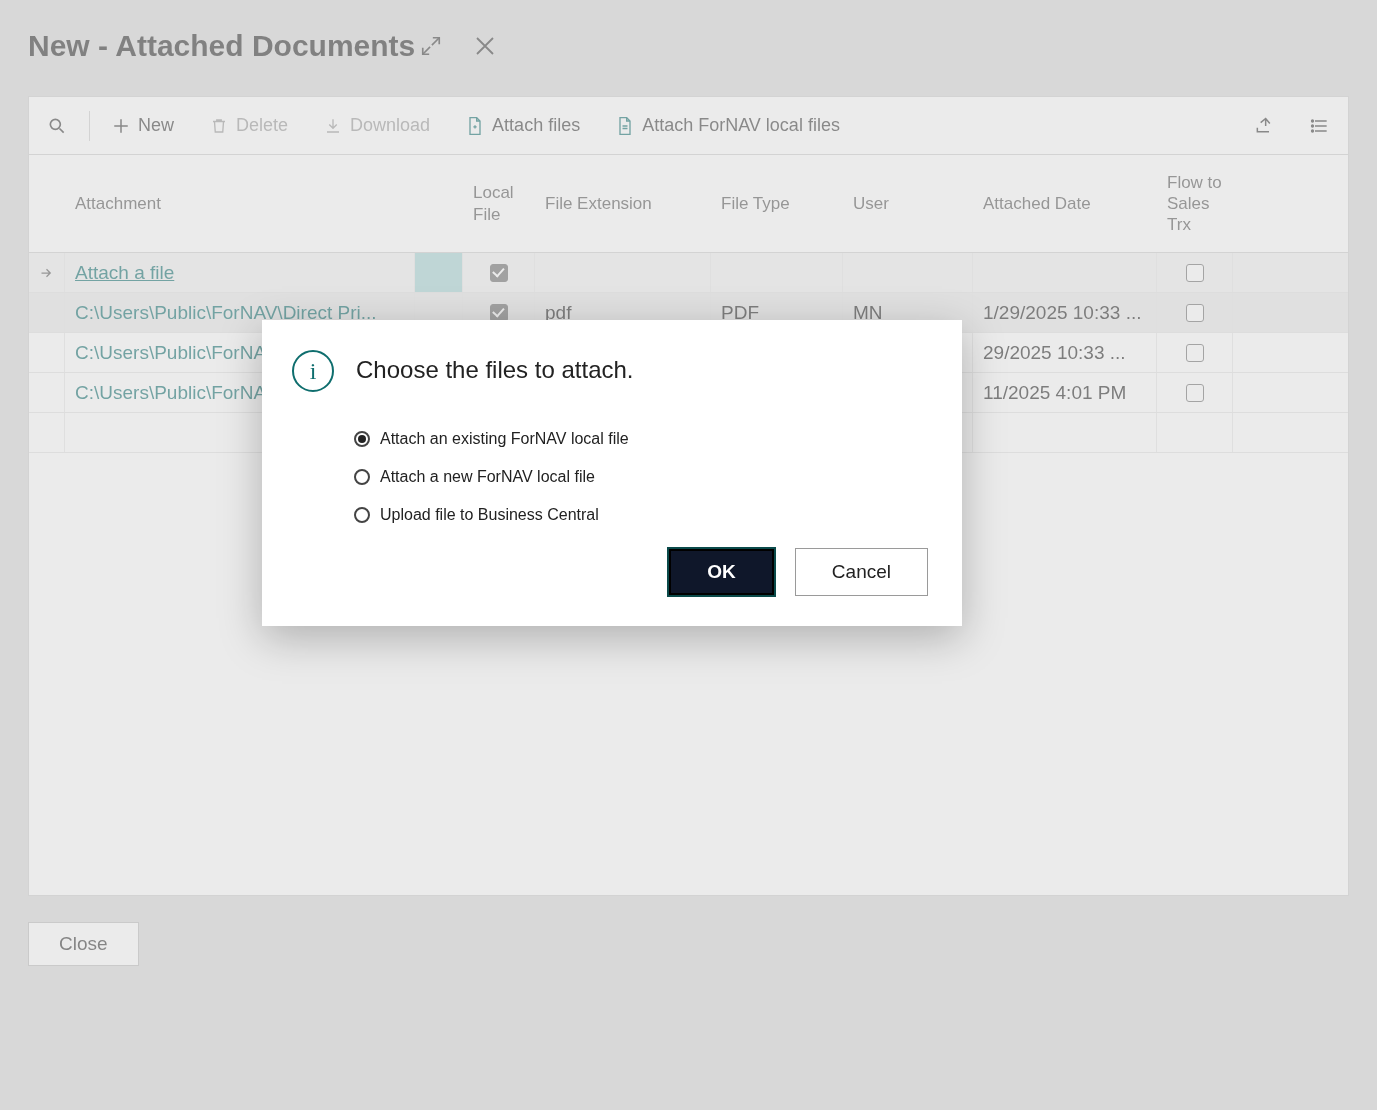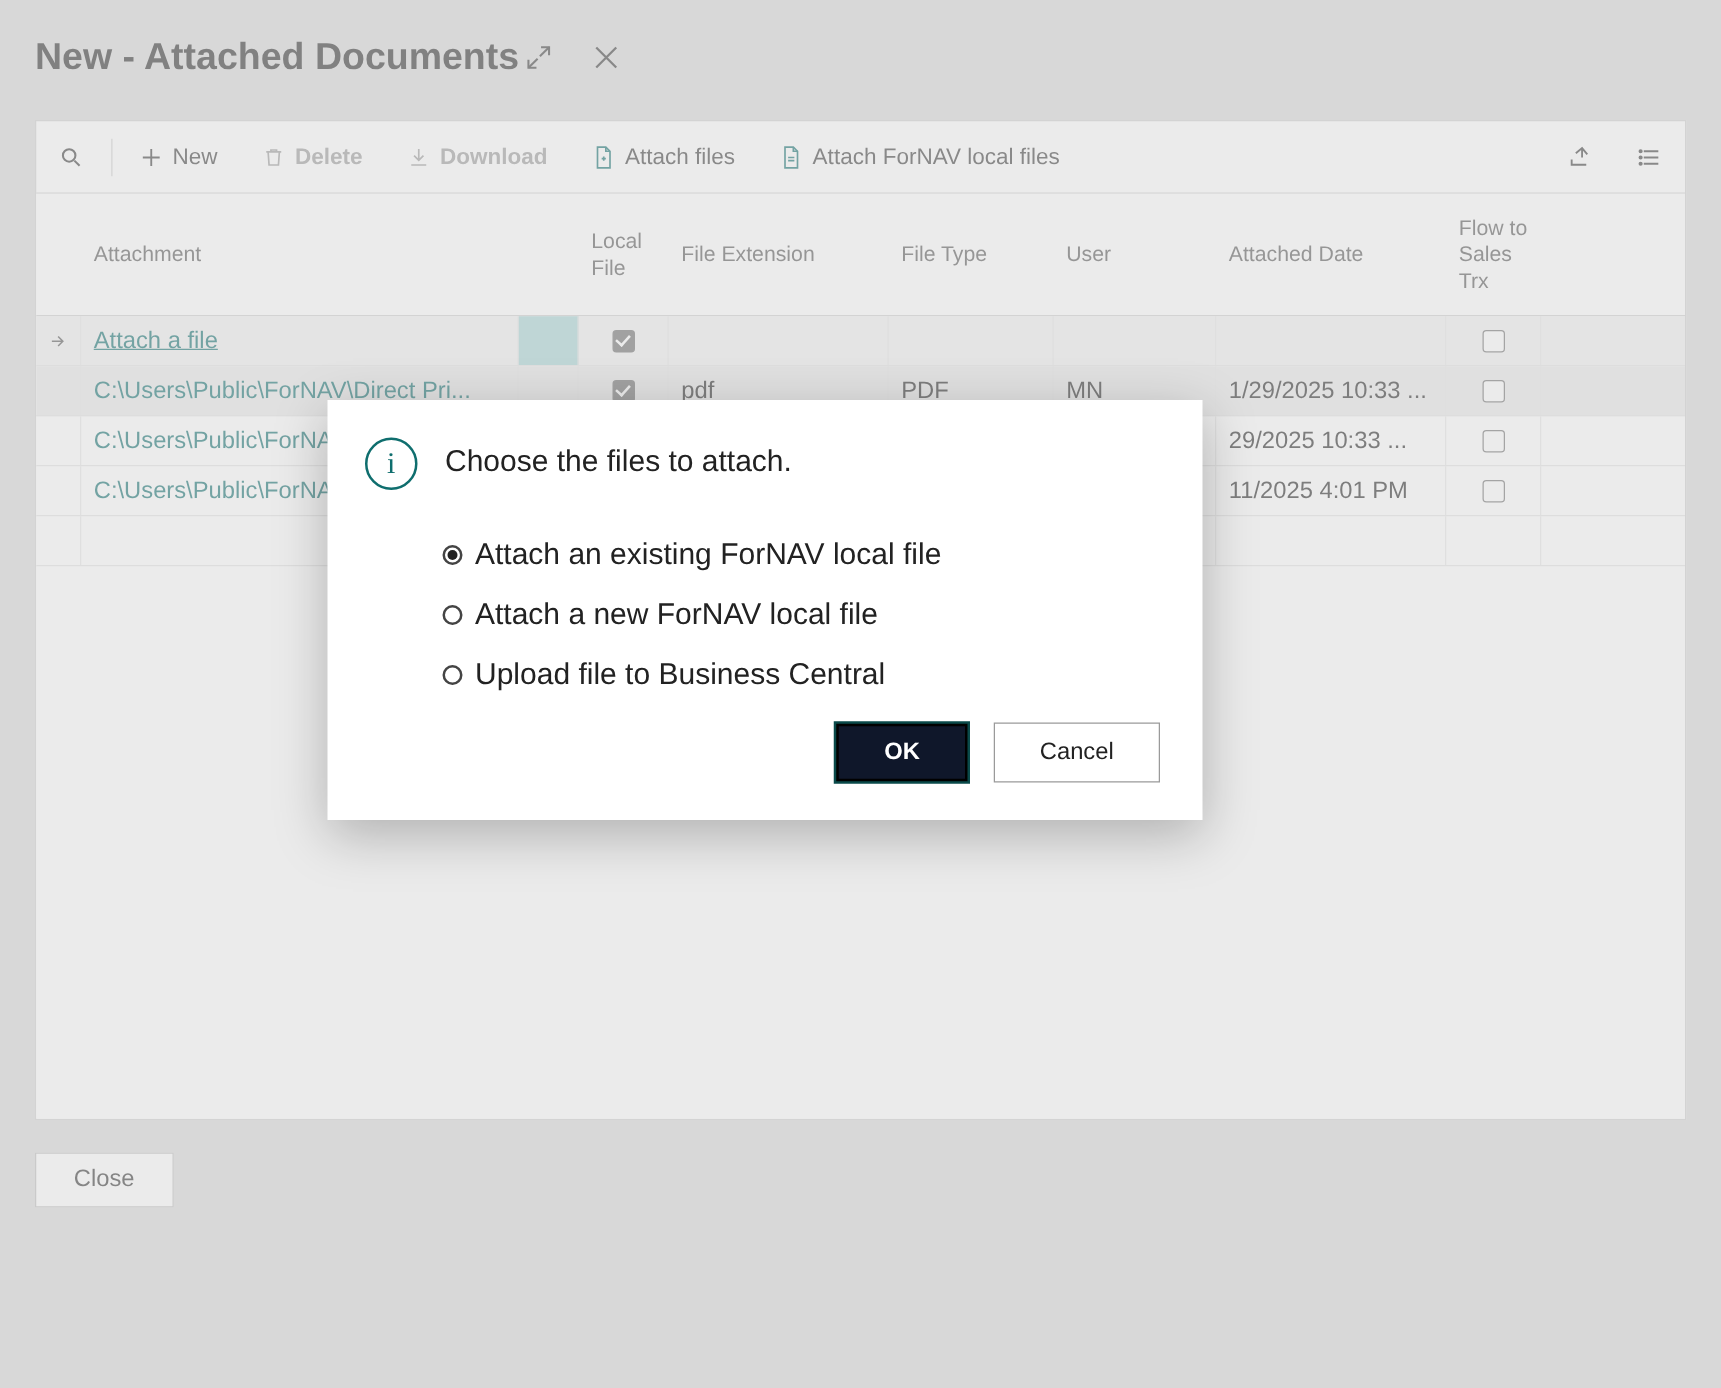--- a/index.html
+++ b/index.html
@@ -7,21 +7,21 @@
   .page { position:relative; width:1377px; height:1110px; padding:18px 28px 0 28px; }
   .title-row { display:flex; align-items:center; height:56px; }
   .title { font-size:30px; font-weight:600; color:#2b2b2b; }
   .title-icons { display:flex; gap:22px; align-items:center; }
   .icon-btn { width:32px; height:32px; display:flex; align-items:center; justify-content:center; color:#3a3a3a; cursor:pointer; }
   .icon-btn svg { stroke:#3a3a3a; }
 
   .panel { margin-top:22px; background:#ffffff; border:1px solid #cfcfcf; height:800px; display:flex; flex-direction:column; position:relative; }
   .toolbar { display:flex; align-items:center; height:58px; border-bottom:1px solid #cfcfcf; }
   .tb-btn { display:flex; align-items:center; gap:8px; padding:0 18px; height:100%; cursor:pointer; color:#3a3a3a; }
-  .tb-btn.disabled { color:#9a9a9a; cursor:default;font-weight:bold; }
+  .tb-btn.disabled { color:#9a9a9a; cursor:default; }
   .tb-btn.disabled svg { stroke:#9a9a9a; }
   .tb-btn.active { background:#d5d5d5; }
   .tb-btn.teal svg { stroke:#0f6e6e; }
   .tb-sep { width:1px; height:30px; background:#cfcfcf; margin:0 4px; }
   .tb-spacer { flex:1; }
 
   .grid { flex:1; display:flex; flex-direction:column; background:#fff; position:relative; }
   .ghead, .grow { display:grid; grid-template-columns:36px 350px 48px 72px 176px 132px 130px 184px 76px; align-items:center; }
   .ghead { border-bottom:1px solid #cfcfcf; min-height:98px; color:#555; font-size:17px; }
   .ghead > div { padding:8px 10px; border-right:1px solid transparent; }
@@ -42,21 +42,21 @@
   .footer { display:flex; justify-content:flex-start; padding:26px 0; }
   .close-btn { border:1px solid #bdbdbd; background:#fff; padding:10px 30px; font-size:19px; cursor:pointer; color:#333; }
 
   
   .modal-backdrop { position:absolute; inset:0; background:rgba(215,215,215,0.5); }
   .modal { position:absolute; left:262px; top:320px; width:700px; background:#fff; box-shadow:0 12px 40px rgba(0,0,0,0.25); padding:30px 34px 30px 30px; }
   .modal-head { display:flex; gap:22px; align-items:flex-start; }
   .info-ico { width:42px; height:42px; border:2px solid #0f6e6e; border-radius:50%; display:flex; align-items:center; justify-content:center; font-family:Georgia,serif; color:#0f6e6e; font-size:24px; flex-shrink:0; }
   .modal-title { font-size:24px; color:#222; padding-top:6px; }
   .radio-list { margin:38px 0 24px 62px; display:flex; flex-direction:column; gap:20px; }
-  .radio-row { display:flex; align-items:center; gap:10px; cursor:pointer; font-size:24px; }
+  .radio-row { display:flex; align-items:center; gap:10px; cursor:pointer; font-size:16px; }
   .radio { width:16px; height:16px; border:2px solid #444; border-radius:50%; display:inline-flex; align-items:center; justify-content:center; }
   .radio.on::after { content:""; width:8px; height:8px; background:#222; border-radius:50%; }
   .modal-buttons { display:flex; justify-content:flex-end; gap:20px; margin-top:18px; }
   .btn { padding:10px 36px; font-size:19px; cursor:pointer; }
   .btn-primary { background:#0f172a; color:#fff; font-weight:600; border:3px solid #000000; outline:2px solid #0a4a4a; outline-offset:-1px; }
   .btn-secondary { background:#fff; border:1px solid #9a9a9a; color:#222; }
 
   svg { display:block; }
 </style>
 </head>

